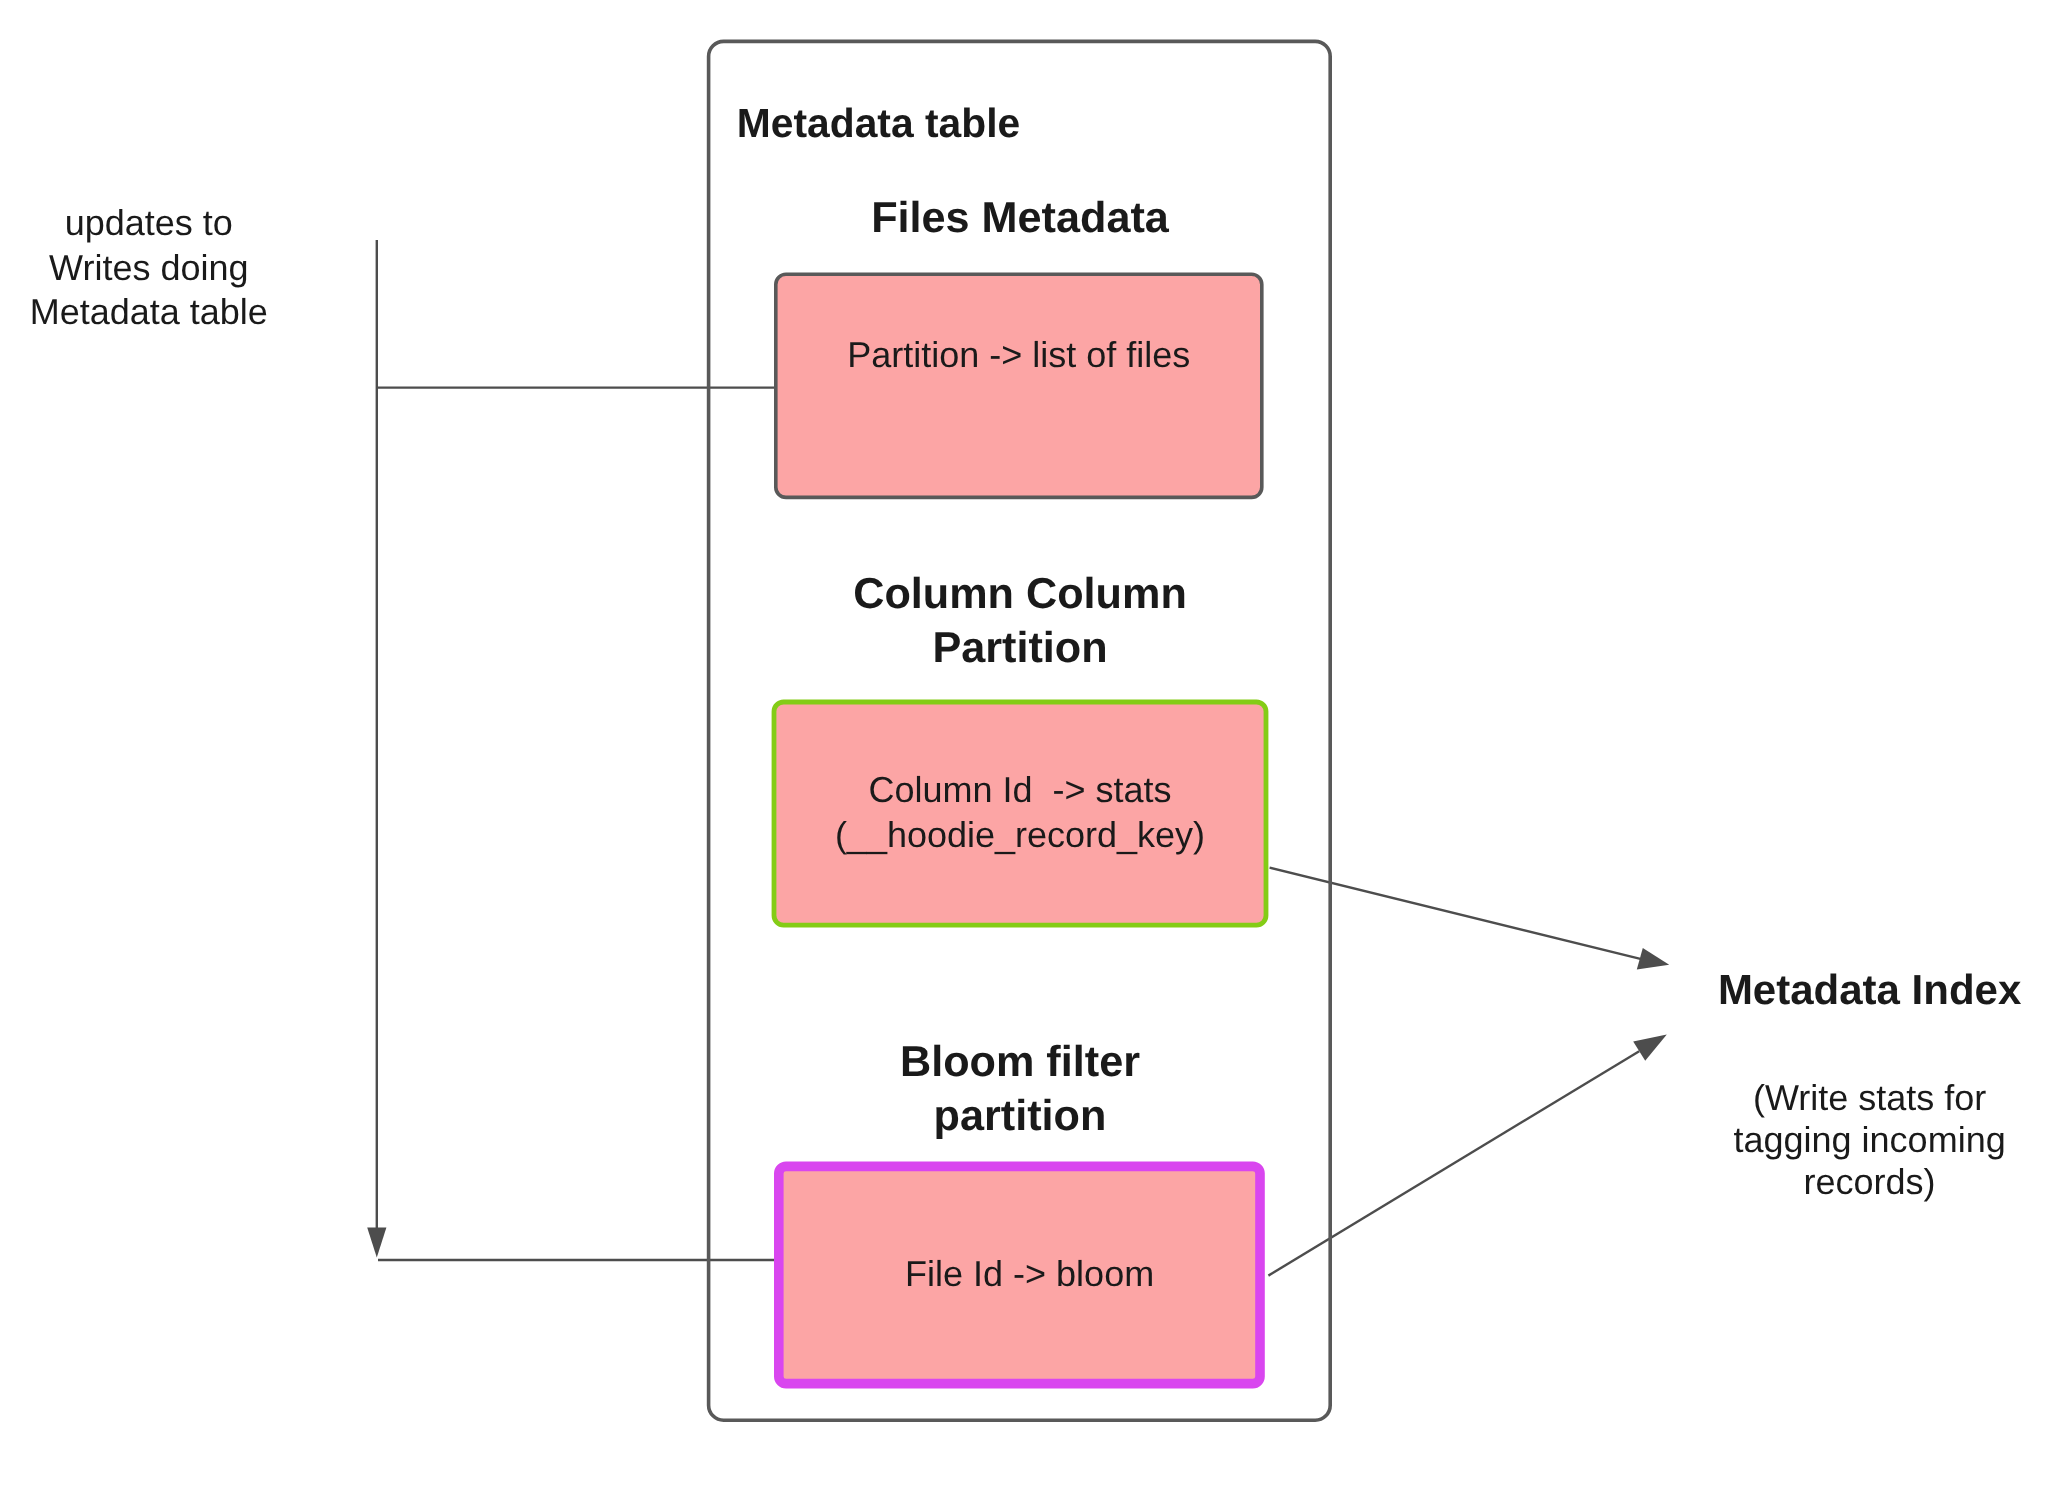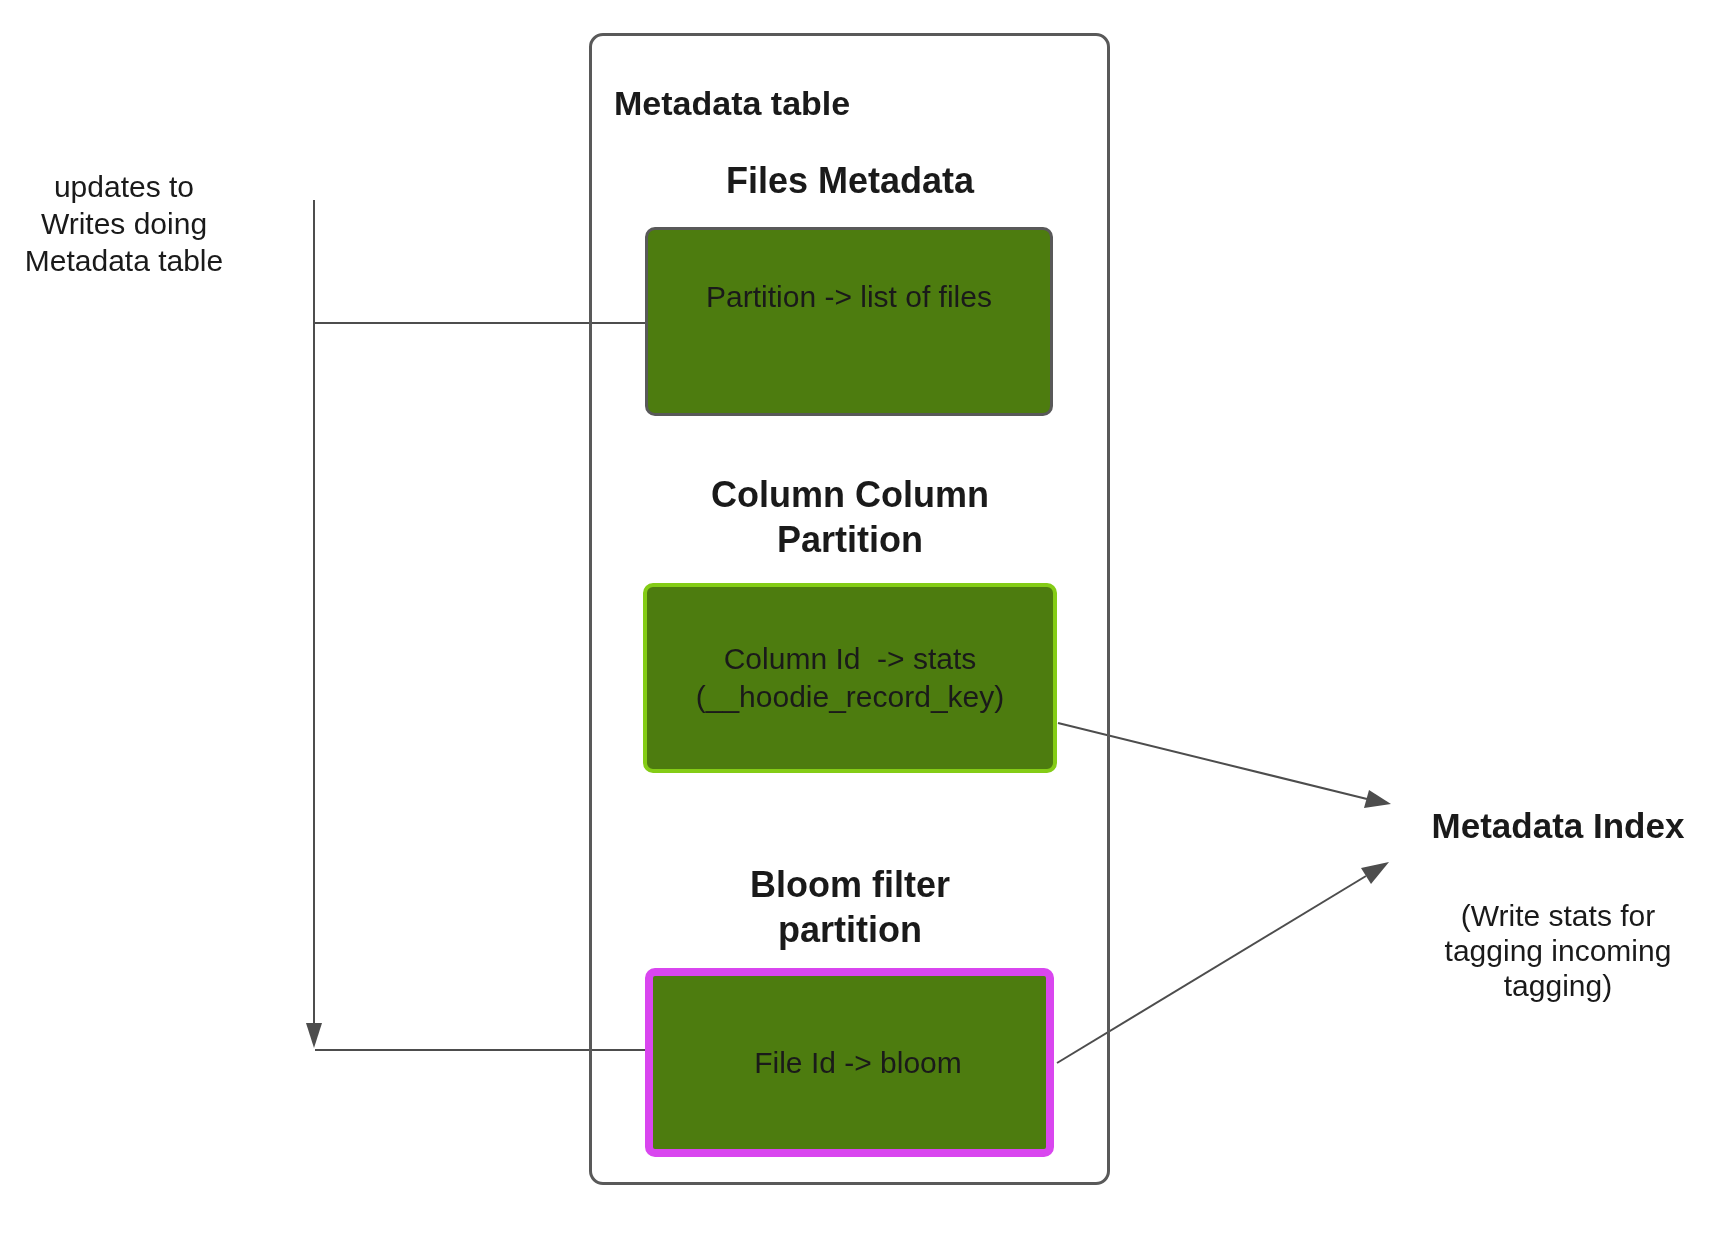--- a/index.html
+++ b/index.html
@@ -49,21 +49,21 @@
     font-size: 36px;
     font-weight: bold;
     line-height: 45px;
   }
   .hdr-files  { top: 158px; }
   .hdr-column { top: 472px; }
   .hdr-bloom  { top: 862px; }
 
   .part-box {
     box-sizing: border-box;
-    background: #4d7c0f;
+    background: #fca5a5;
     display: flex;
     flex-direction: column;
     align-items: center;
     justify-content: center;
     text-align: center;
   }
   .box-files {
     left: 645px; top: 227px;
     width: 408px; height: 189px;
     border: 3px solid #595959;
@@ -162,16 +162,16 @@
     <div>partition</div>
   </div>
   <div class="abs part-box box-bloom">
     <div class="box-line">File Id -&gt; bloom</div>
   </div>
 
   <div class="abs index-title">Metadata Index</div>
   <div class="abs index-subtitle">
     <div>(Write stats for</div>
     <div>tagging incoming</div>
-    <div>tagging)</div>
+    <div>records)</div>
   </div>
 
 </div>
 
 </body></html>

